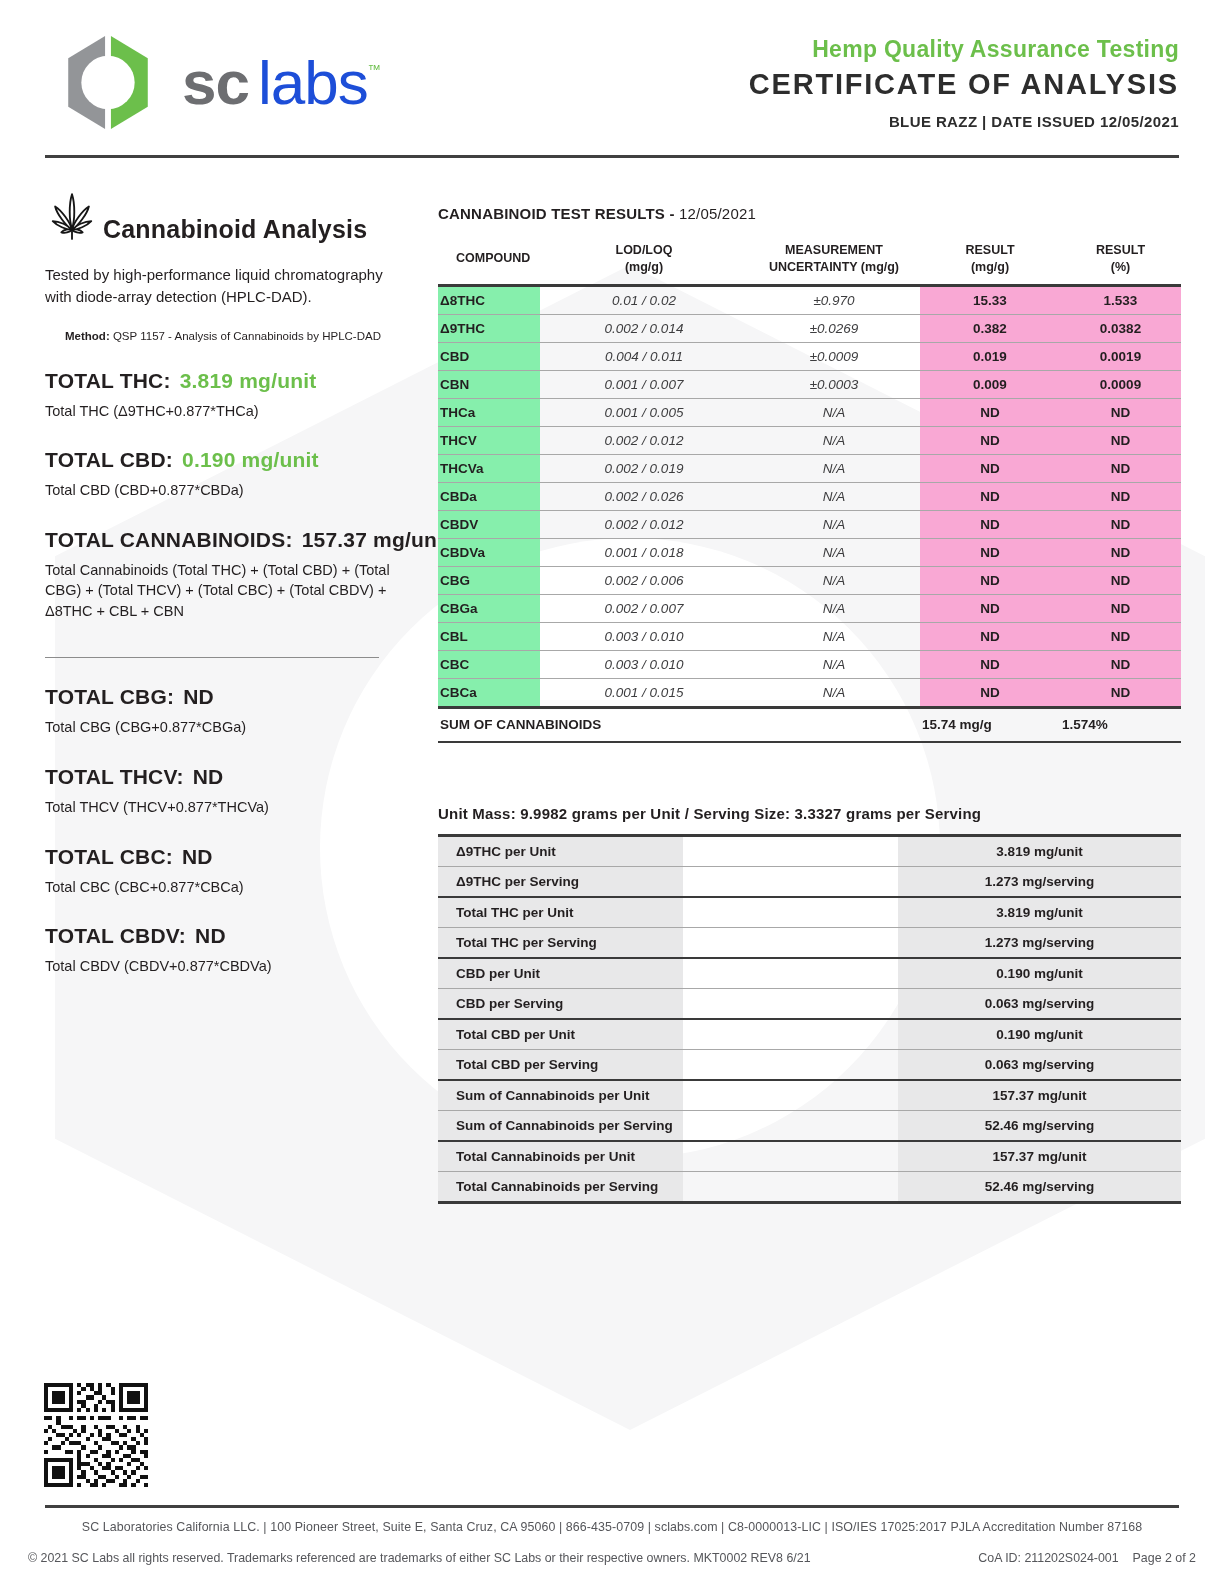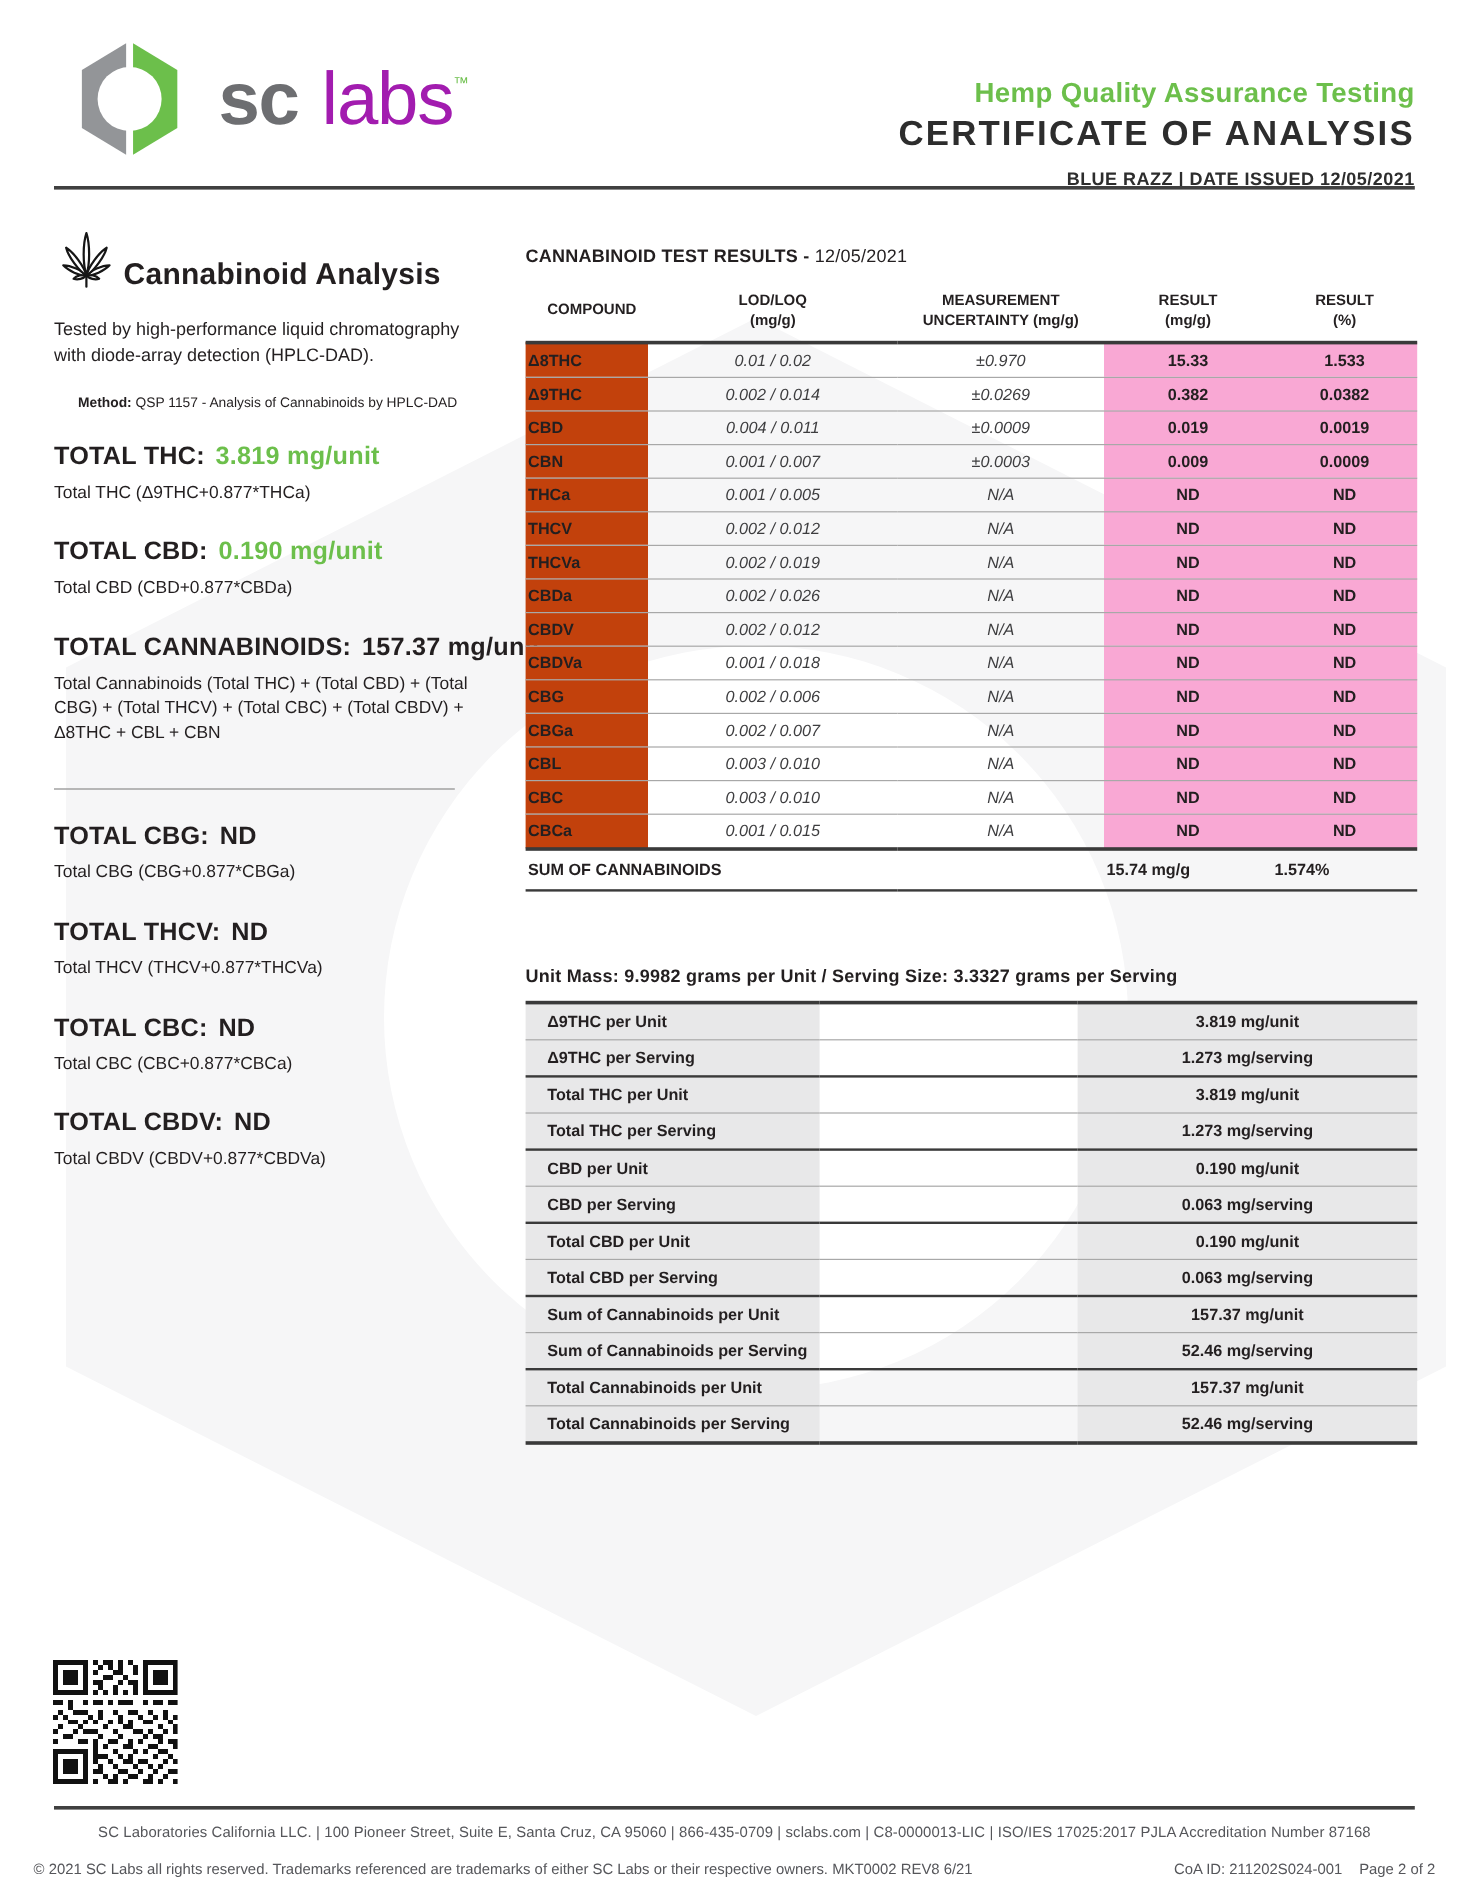--- a/index.html
+++ b/index.html
@@ -12,24 +12,24 @@
   .wm-hex::after{content:"";position:absolute;left:50%;top:50%;width:620px;height:620px;
           margin:-310px 0 0 -310px;border-radius:50%;background:#ffffff;}
   .wm-text{position:absolute;left:60px;top:590px;font-size:320px;font-weight:bold;
           letter-spacing:-10px;color:rgba(35,31,32,0.033);white-space:nowrap;}
 
   
   .logo{position:absolute;left:58px;top:34px;display:flex;align-items:center;}
   .logo svg{width:100px;height:97px;}
   .logo-text{margin-left:24px;font-size:62px;letter-spacing:-1px;line-height:1;}
   .logo-sc{font-weight:bold;color:#6d6e71;}
-  .logo-labs{font-weight:300;color:#a21caf;margin-left:19px;text-align:right;}
+  .logo-labs{font-weight:300;color:#1d4ed8;margin-left:9px;text-align:right;}
   .logo-tm{font-size:13px;color:#6cbf4b;vertical-align:30px;font-weight:300;}
 
-  .header-right{position:absolute;right:45px;top:36px;text-align:right;margin-top:28px;}
+  .header-right{position:absolute;right:45px;top:36px;text-align:right;}
   .hqa-title{color:#6cbf4b;font-size:23px;font-weight:bold;letter-spacing:0.3px;}
   .coa-title{color:#2d2d2d;font-size:29px;font-weight:bold;letter-spacing:1.8px;margin-top:5px;}
   .coa-subtitle{color:#2d2d2d;font-size:15px;font-weight:bold;margin-top:12px;letter-spacing:0.4px;}
 
   .top-rule{position:absolute;left:45px;right:45px;top:155px;height:3px;background:#404040;}
 
   
   .left-col{position:absolute;left:45px;top:190px;width:358px;}
   .section-head{display:flex;align-items:flex-end;gap:4px;}
   .section-head svg{width:54px;height:54px;flex:0 0 auto;}
@@ -47,21 +47,21 @@
   
   .right-col{position:absolute;left:438px;top:205px;width:743px;}
   .results-title{font-size:15px;letter-spacing:0.2px;}
   .results-title .b{font-weight:bold;}
 
   table.results{width:100%;border-collapse:collapse;margin-top:14px;table-layout:fixed;}
   table.results th{font-size:12.5px;font-weight:bold;text-align:center;vertical-align:middle;
       line-height:1.35;padding:6px 2px 8px 2px;border-bottom:3px solid #3a3a3a;}
   table.results th.h-compound{text-align:left;padding-left:18px;}
   table.results td{height:27px;font-size:13.5px;border-bottom:1px solid #a8a8a8;padding:0 2px;}
-  td.c-compound{background:#c2410c;font-weight:bold;padding-left:18px;}
+  td.c-compound{background:#86efac;font-weight:bold;padding-left:18px;}
   td.c-lod,td.c-unc{font-style:italic;text-align:center;color:#3d3d3f;}
   td.c-res{background:#f9a8d4;font-weight:bold;text-align:center;}
   table.results tbody tr:last-of-type td{border-bottom:3px solid #3a3a3a;}
   table.results tfoot td{height:32px;font-weight:bold;font-size:13.5px;border-bottom:2px solid #3a3a3a;}
   td.sum-label{padding-left:22px;}
   td.sum-val{text-align:left;}
 
   .unit-mass{margin-top:62px;font-size:15px;font-weight:bold;letter-spacing:0.2px;}
   table.serving{width:100%;border-collapse:collapse;margin-top:12px;table-layout:fixed;
       border-top:3px solid #3a3a3a;border-bottom:3px solid #3a3a3a;}

